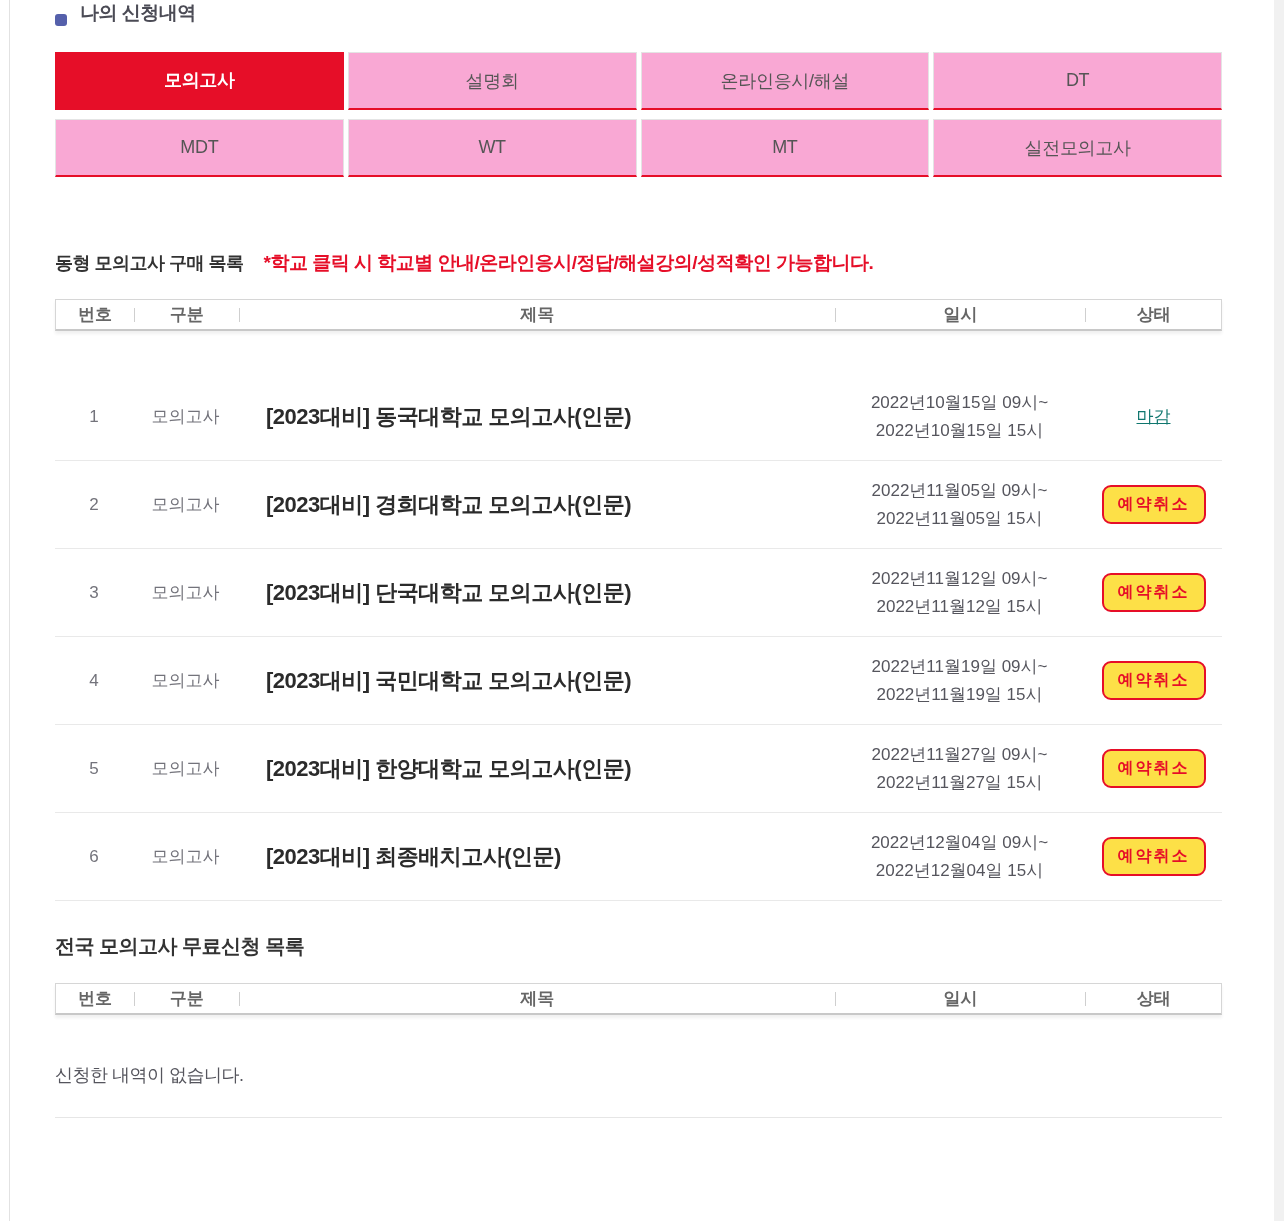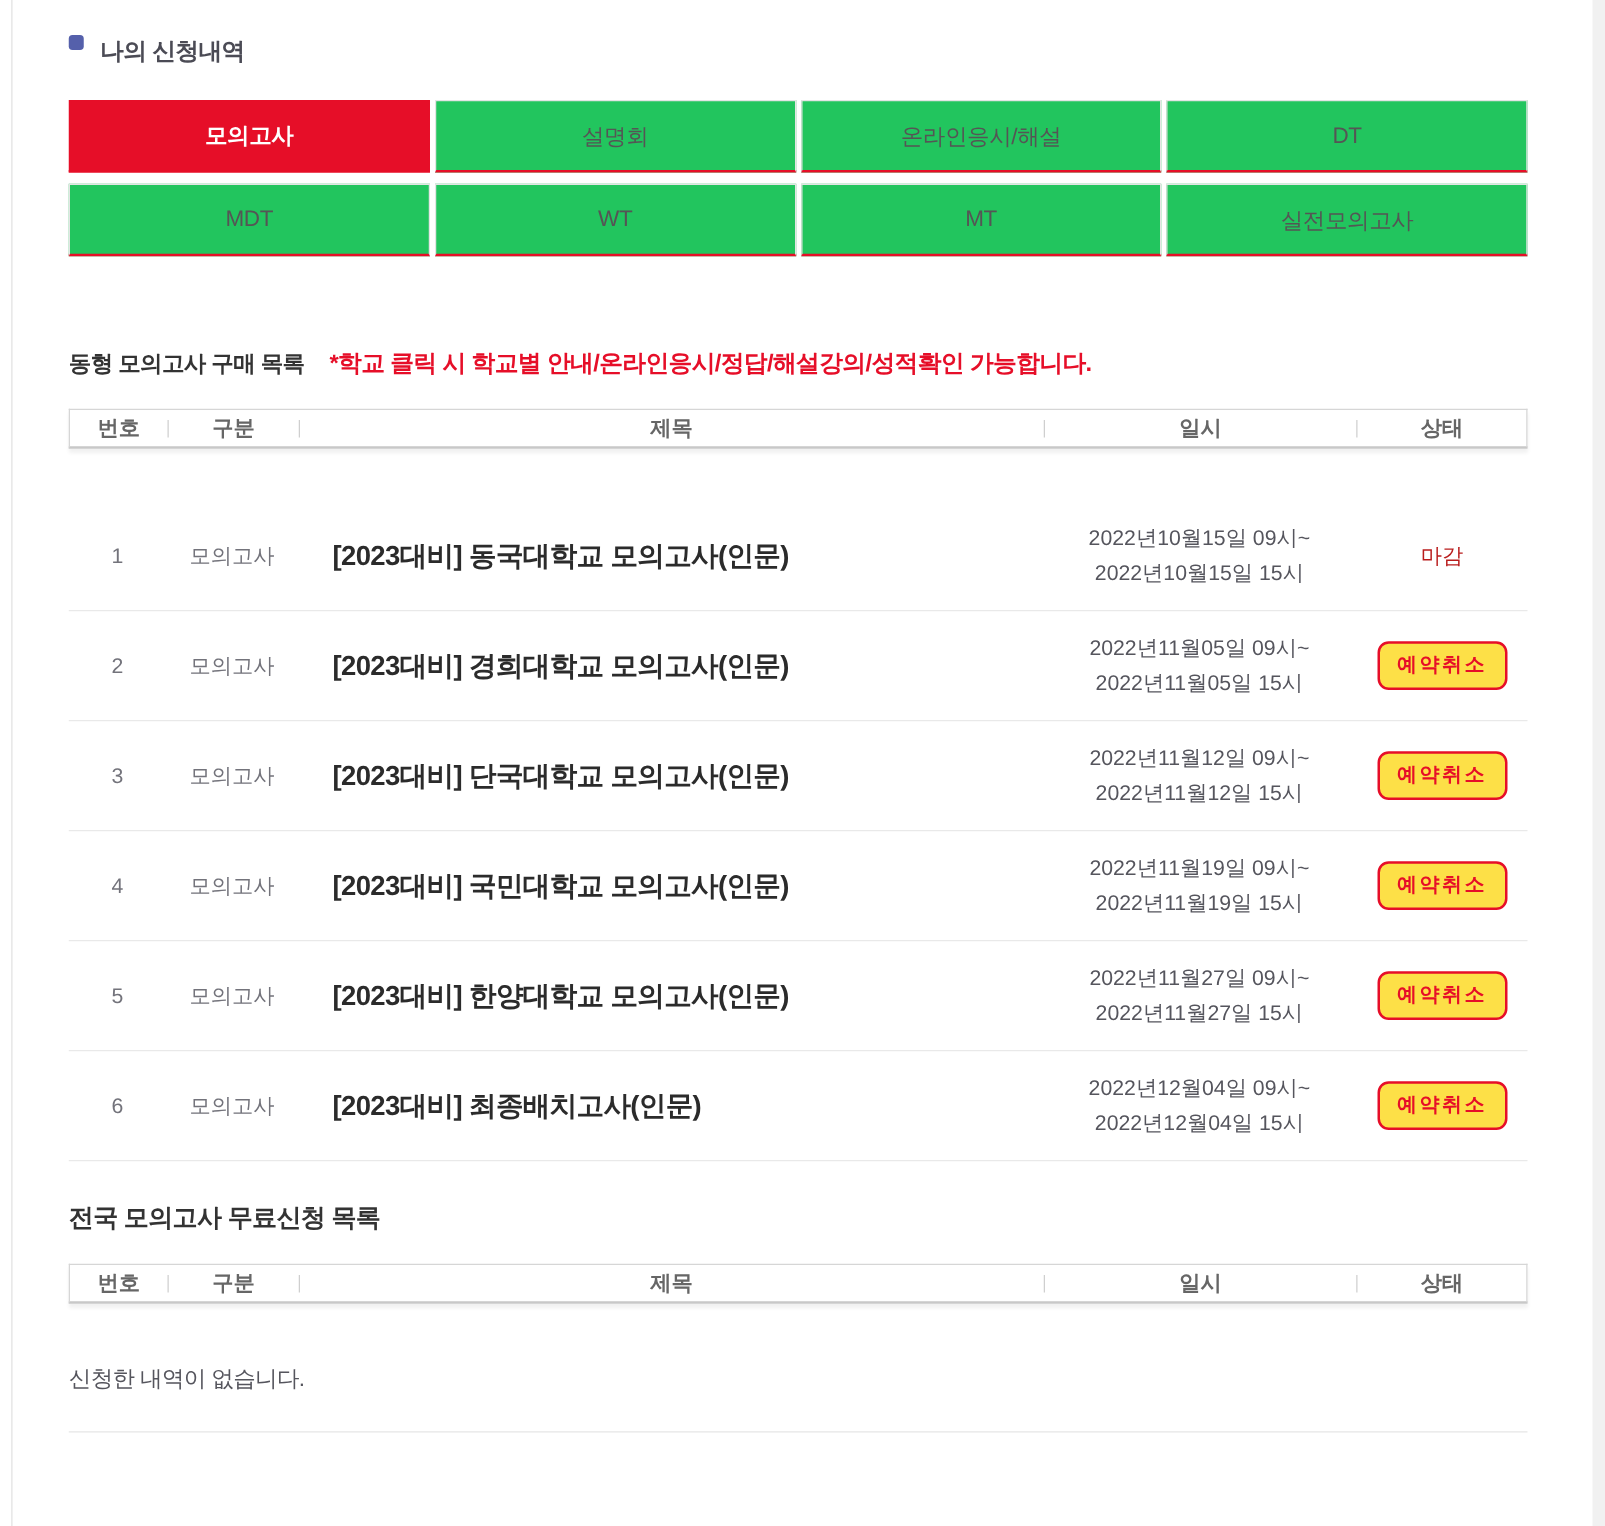--- a/index.html
+++ b/index.html
@@ -3,28 +3,28 @@
 <meta charset="utf-8">
 <style>
   * { margin:0; padding:0; box-sizing:border-box; }
   html,body { width:1284px; height:1221px; background:#ffffff; overflow:hidden;
     font-family:"Liberation Sans","DejaVu Sans",sans-serif; }
   .page-left-border { position:absolute; left:9px; top:0; width:1px; height:1221px; background:#e2e2e2; }
   .scrollbar-strip { position:absolute; right:0; top:0; width:10px; height:1221px; background:#f1f1f1; }
   .content { position:relative; margin-left:55px; width:1167px; }
 
   
-  .title-row { display:flex; align-items:flex-start; gap:13px; padding-top:28px; }
+  .title-row { display:flex; align-items:flex-end; gap:13px; }
   .bullet { width:12px; height:12px; border-radius:3px; background:var(--bullet,#5560ab); }
   .page-title { font-size:19px; font-weight:700; color:#4b4b55; letter-spacing:-0.5px; }
 
   
   .tabs { margin-top:26px; display:grid; grid-template-columns:repeat(4,1fr); column-gap:4px; row-gap:9px; }
   .tab { height:58px; display:flex; align-items:center; justify-content:center;
-    background:#22c55e; border:1px solid #e4e4e4; border-bottom:2px solid var(--accent,#e60e28);
+    background:#f9a8d4; border:1px solid #e4e4e4; border-bottom:2px solid var(--accent,#e60e28);
     font-size:18px; color:#555; cursor:pointer; letter-spacing:-0.3px; }
   .tab.active { background:var(--accent,#e60e28); border:none; border-bottom:2px solid var(--accent,#e60e28);
     color:#fff; font-weight:700; }
 
   
   .list-title-row { margin-top:73px; display:flex; align-items:baseline; gap:20px; }
   .list-title { font-size:18px; font-weight:700; color:#333; letter-spacing:-0.5px; }
   .list-note { font-size:19px; font-weight:700; color:var(--accent,#e60e28); letter-spacing:-0.5px; }
 
   
@@ -39,21 +39,21 @@
 
   
   .tbody { padding-top:42px; }
   .trow { display:flex; align-items:center; height:88px; border-bottom:1px solid #e9e9e9; font-size:17px; }
   .td { text-align:center; }
   .b-no { width:78px; color:#73737b; } .b-cat { width:105px; color:#73737b; }
   .b-title { width:596px; text-align:left; padding-left:28px; }
   .row-title { font-size:22px; font-weight:700; color:#2b2b2b; letter-spacing:-0.5px; cursor:pointer; }
   .b-date { width:251px; color:#55555d; line-height:1.6; }
   .b-status { width:137px; }
-  .status-text { color:#b91c1c; }
+  .status-text { color:#0f766e;text-decoration:underline; }
   .cancel-btn { display:inline-block; background:#fde047; border:2px solid var(--accent,#e60e28);
     color:var(--accent,#e60e28); border-radius:9px; font-size:16px; font-weight:700;
     padding:7px 14px; letter-spacing:2px; cursor:pointer;
     font-family:"Liberation Sans","DejaVu Sans",sans-serif; }
 
   
   .free-title { margin-top:32px; font-size:20px; font-weight:700; color:#333; letter-spacing:-0.5px; }
   .empty-message { padding-top:48px; text-align:left; font-size:18px; color:#55555d; letter-spacing:-0.5px; }
   .bottom-line { margin-top:30px; border-top:1px solid #e6e6e6; }
 </style>

